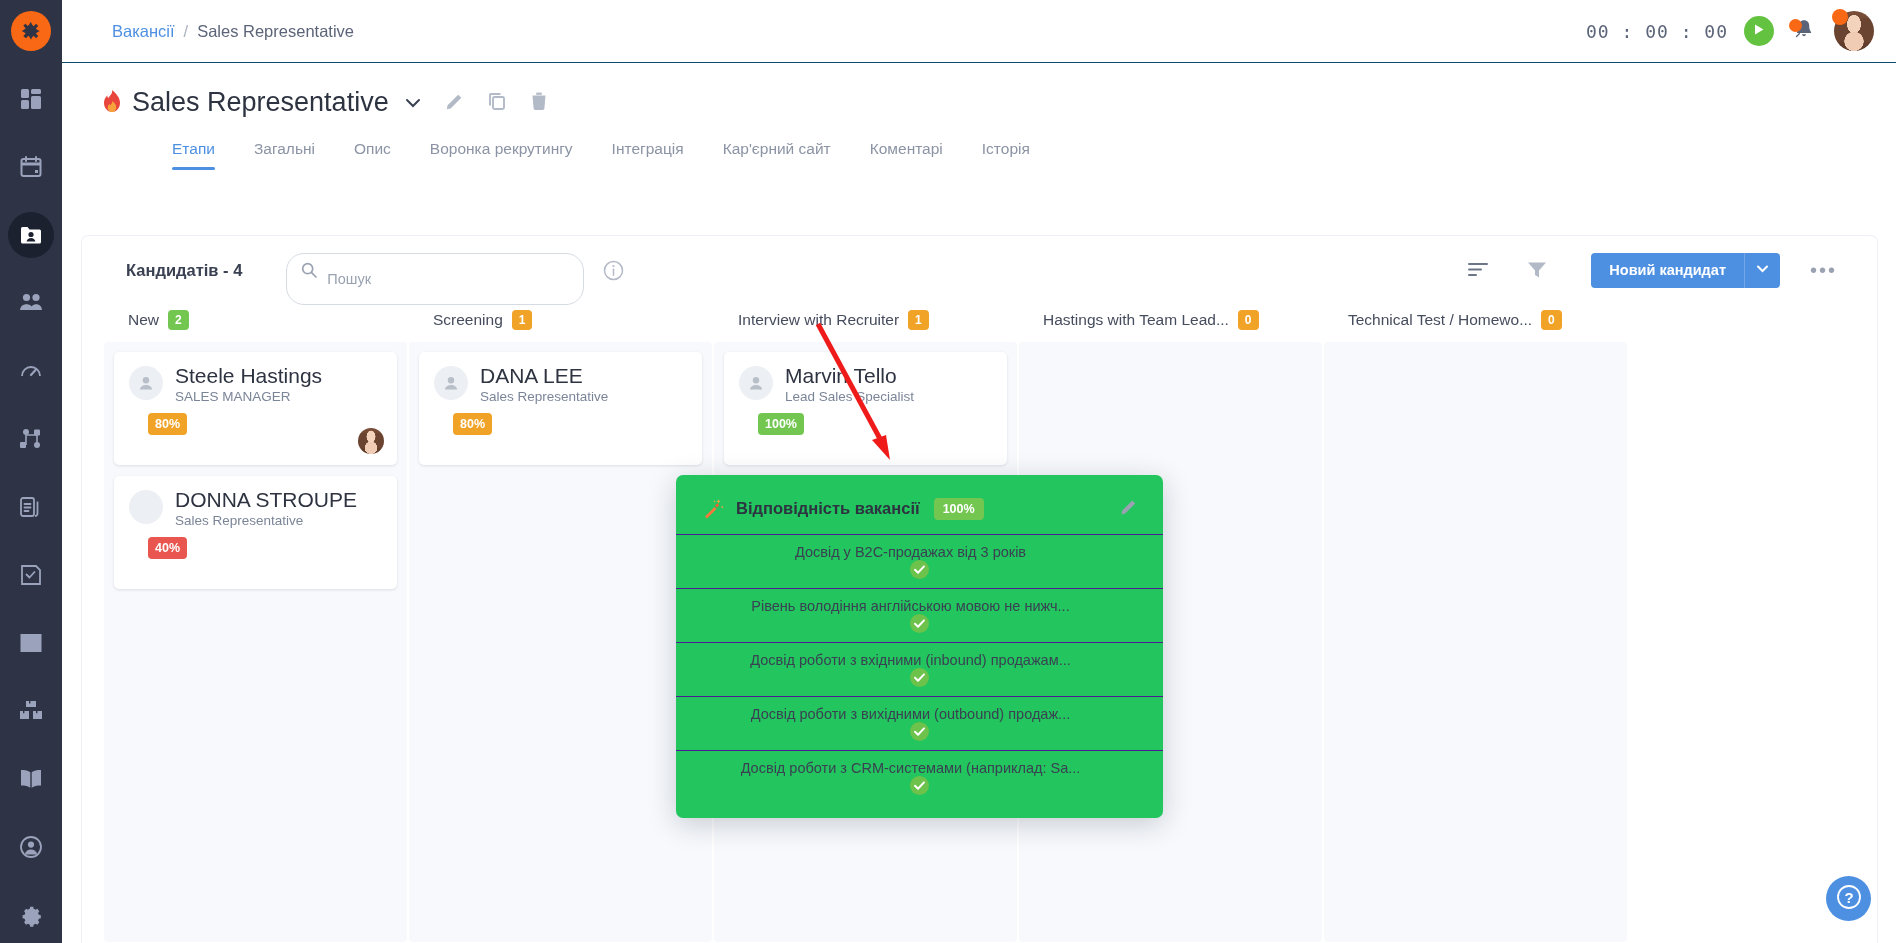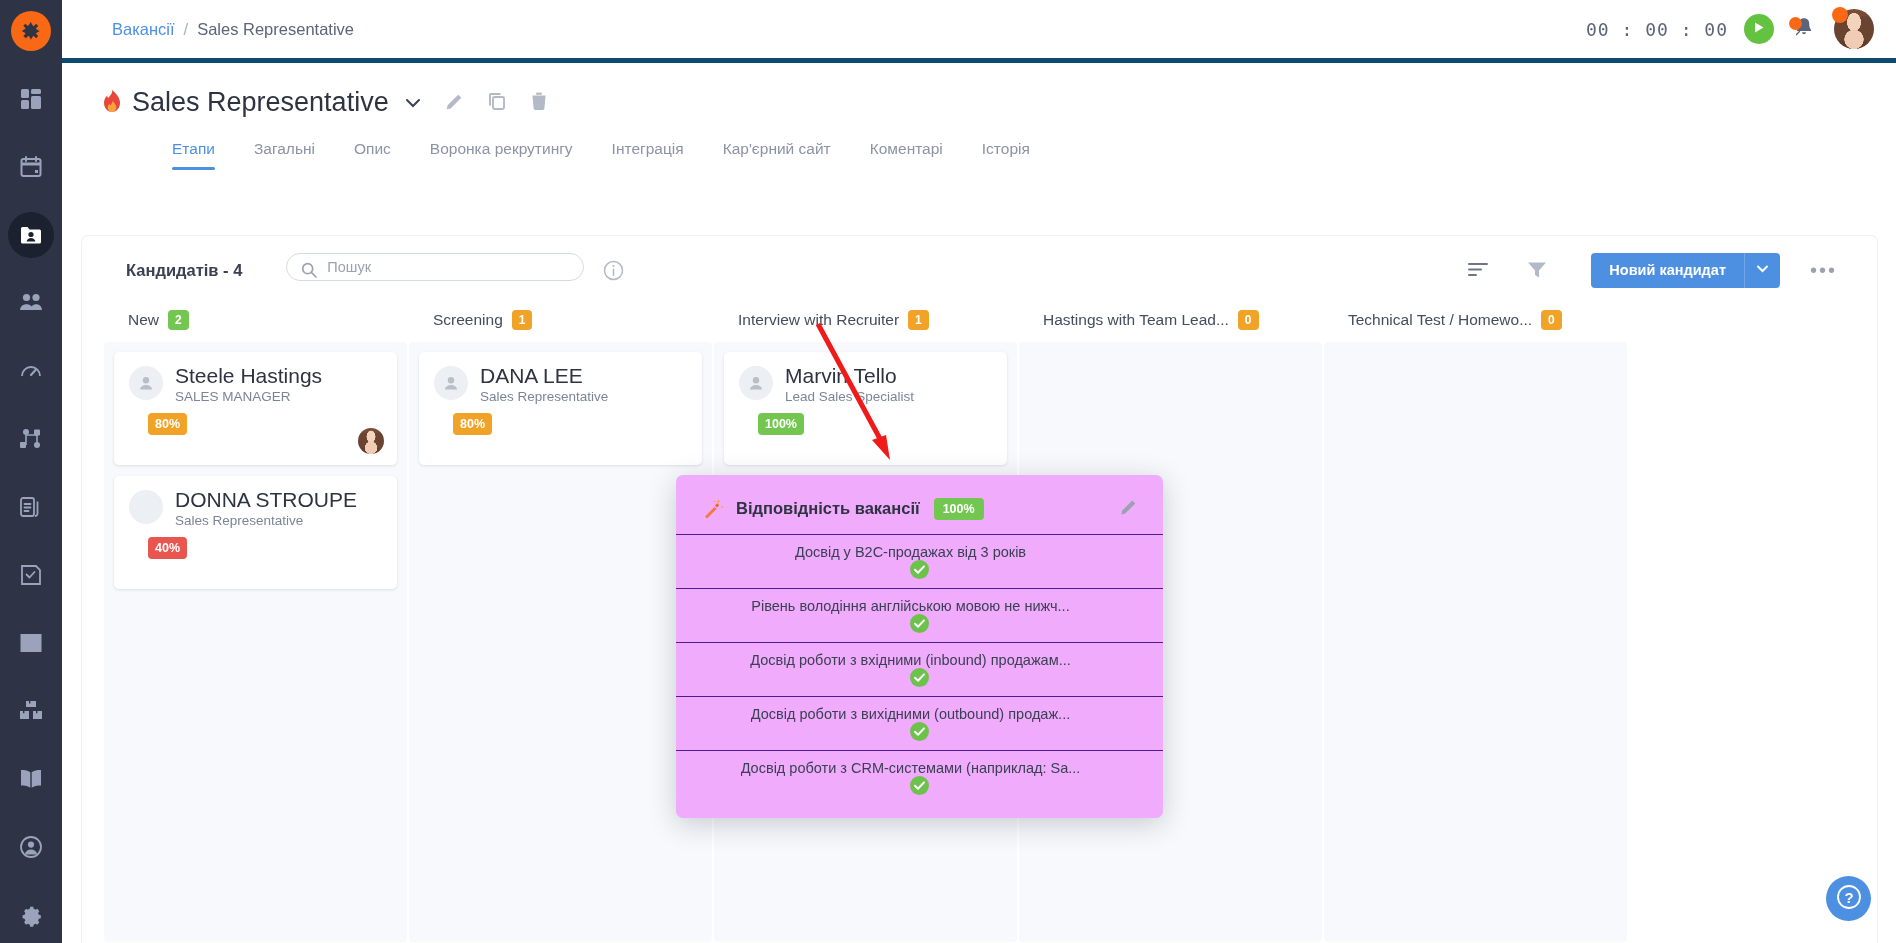--- a/index.html
+++ b/index.html
@@ -29,21 +29,21 @@
     margin: 11px 0; flex: 0 0 auto; cursor: pointer;
   }
   #rail .rail-item.active { background: #1c2130; }
   #rail .rail-item svg { display: block; }
   #rail .rail-spacer { flex: 1 1 auto; }
   #rail .rail-item.bottom { margin-bottom: 24px; }
 
   
   #topbar {
     position: absolute; left: 62px; top: 0; width: 1834px; height: 63px;
-    background: #ffffff; border-bottom: 5px solid #0c4a6e;
+    background: #ffffff; border-bottom: 1px solid #0c4a6e;
     display: flex; align-items: center;
   }
   #breadcrumb { margin-left: 50px; font-size: 16.5px; display: flex; align-items: center; gap: 9px; }
   #breadcrumb .crumb-link { color: #4d90e2; cursor: pointer; }
   #breadcrumb .crumb-sep { color: #aab2bd; }
   #breadcrumb .crumb-current { color: #5b6478; }
   #topbar-right {
     margin-left: auto; margin-right: 22px;
     display: flex; align-items: center; gap: 16px;
   }
@@ -106,21 +106,21 @@
     background: #ffffff; border-radius: 6px 6px 0 0;
     box-shadow: 0 0 0 1px #edf0f4;
   }
   #board-toolbar { height: 68px; display: flex; align-items: center; padding: 0 40px 0 44px; }
   #cand-count { font-size: 16.5px; font-weight: bold; color: #3a4152; text-align: right; }
   #search-wrap {
     margin-left: 44px; position: relative;
     width: 298px; height: 34px;
   }
   #search-input {
-    width: 298px; height: 28px; border: 1px solid #d6dbe3; border-radius: 18px;
+    width: 298px; height: 52px; border: 1px solid #d6dbe3; border-radius: 18px;
     padding: 0 14px 0 40px; font-size: 14.5px; color: #5b6478;
     font-family: "Liberation Sans", sans-serif; outline: none; background: #fff;
   }
   #search-input::placeholder { color: #9aa2b1; }
   #search-icon-pos { position: absolute; left: 15px; top: 9px; }
   #info-icon { margin-left: 19px; cursor: pointer; display:flex; }
   #toolbar-right { margin-left: auto; display: flex; align-items: center; gap: 8px; }
   #sort-icon { cursor: pointer; display:flex; }
   #filter-icon { margin-left: 30px; cursor: pointer; display:flex; }
   #new-cand-group { margin-left: 36px; display: flex; }
@@ -167,21 +167,21 @@
     display: inline-block; color: #fff; font-size: 12.5px; font-weight: bold;
     border-radius: 4px; padding: 4px 7px; margin-top: 9px; margin-left: 19px;
   }
   .card-owner {
     position: absolute; right: 13px; bottom: 11px; width: 26px; height: 26px;
   }
 
   
   #popup {
     position: absolute; left: 676px; top: 475px; width: 487px;
-    background: #f0abfc; border-radius: 7px;
+    background: #22c55e; border-radius: 7px;
     box-shadow: 0 6px 28px rgba(30,40,60,0.22); padding: 0 0 14px 0;
   }
   #popup-head { display: flex; align-items: center; padding: 22px 24px 14px 26px; }
   #magic-icon { margin-right: 12px; display:flex; }
   #popup-title { font-size: 16.5px; font-weight: bold; color: #2d3340; }
   #popup-pct {
     background: #73c751; color: #fff; font-size: 12.5px; font-weight: bold;
     border-radius: 4px; padding: 4px 9px; margin-left: 14px;
   }
   #popup-edit { margin-left: auto; cursor: pointer; display:flex; }

